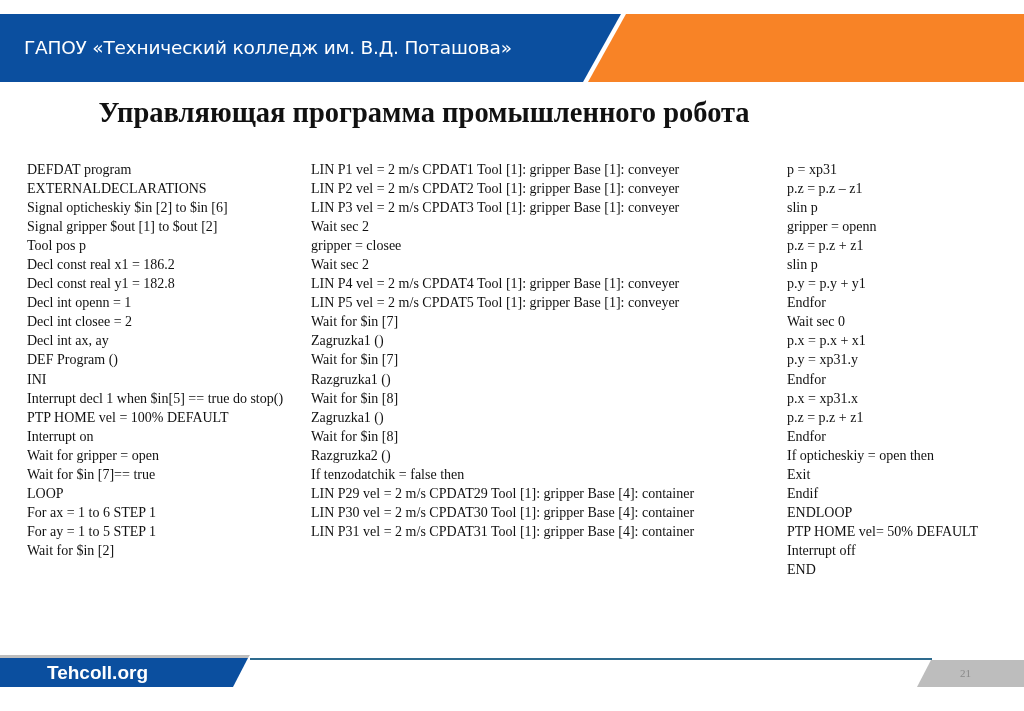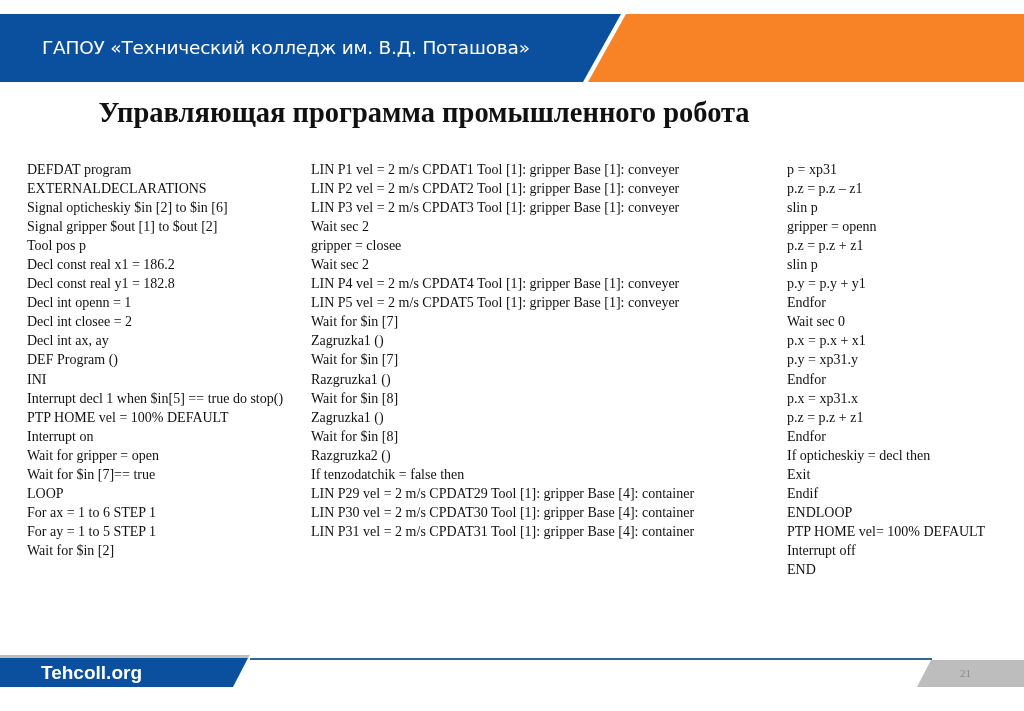--- a/index.html
+++ b/index.html
@@ -5,37 +5,37 @@
     html, body { margin: 0; padding: 0; }
     body {
       width: 1024px; height: 711px; position: relative; overflow: hidden;
       background: #ffffff;
       font-family: "Liberation Serif", serif;
       color: #111;
     }
     .header-band { position: absolute; left: 0; top: 14px; width: 1024px; height: 68px; }
     .header-band svg { position: absolute; left: 0; top: 0; }
     .header-title {
-      position: absolute; left: 42px; top: 14px; height: 72px; line-height: 68px;
+      position: absolute; left: 24px; top: 14px; height: 72px; line-height: 68px;
       font-family: "DejaVu Sans", sans-serif; font-size: 18.5px; color: #ffffff;
       letter-spacing: -0.2px; white-space: nowrap;
     }
     .page-title {
       position: absolute; left: 0; width: 848px; top: 97px; text-align: center;
       font-family: "Liberation Serif", serif; font-weight: bold; font-size: 28.5px;
       color: #111; white-space: nowrap;
     }
     .code-col { position: absolute; top: 160px; font-size: 14px; }
     .code-col .line { height: 19.05px; line-height: 19.05px; white-space: nowrap; }
     .col-1 { left: 27px; }
     .col-2 { left: 311px; }
     .col-3 { left: 787px; }
     .footer svg { position: absolute; left: 0; top: 655px; }
     .footer-brand {
-      position: absolute; left: 41px; top: 659px; height: 28px; line-height: 28px;
+      position: absolute; left: 47px; top: 659px; height: 28px; line-height: 28px;
       font-family: "Liberation Sans", sans-serif; font-weight: bold; font-size: 19px;
       color: #ffffff;
     }
     .page-number {
       position: absolute; left: 960px; top: 660px; height: 26px; line-height: 26px;
       font-family: "Liberation Serif", serif; font-size: 11px; color: #8a8a8a;
     }
   </style>
 </head>
 <body>
@@ -106,25 +106,25 @@
   <div class="line">slin p</div>
   <div class="line">p.y = p.y + y1</div>
   <div class="line">Endfor</div>
   <div class="line">Wait sec 0</div>
   <div class="line">p.x = p.x + x1</div>
   <div class="line">p.y = xp31.y</div>
   <div class="line">Endfor</div>
   <div class="line">p.x = xp31.x</div>
   <div class="line">p.z = p.z + z1</div>
   <div class="line">Endfor</div>
-  <div class="line">If opticheskiy = decl then</div>
+  <div class="line">If opticheskiy = open then</div>
   <div class="line">Exit</div>
   <div class="line">Endif</div>
   <div class="line">ENDLOOP</div>
-  <div class="line">PTP HOME vel= 100% DEFAULT</div>
+  <div class="line">PTP HOME vel= 50% DEFAULT</div>
   <div class="line">Interrupt off</div>
   <div class="line">END</div>
 </div>
 
 <div class="footer">
   <svg width="1024" height="34" viewBox="0 0 1024 34">
     <polygon points="0,0 250,0 248,3 0,3" fill="#bdbdbd"></polygon>
     <polygon points="0,3 248,3 233,32 0,32" fill="#0b4f9f"></polygon>
     <rect x="250" y="3" width="682" height="2" fill="#2e6b8e"></rect>
     <polygon points="931,5 1024,5 1024,32 917,32" fill="#bdbdbd"></polygon>

